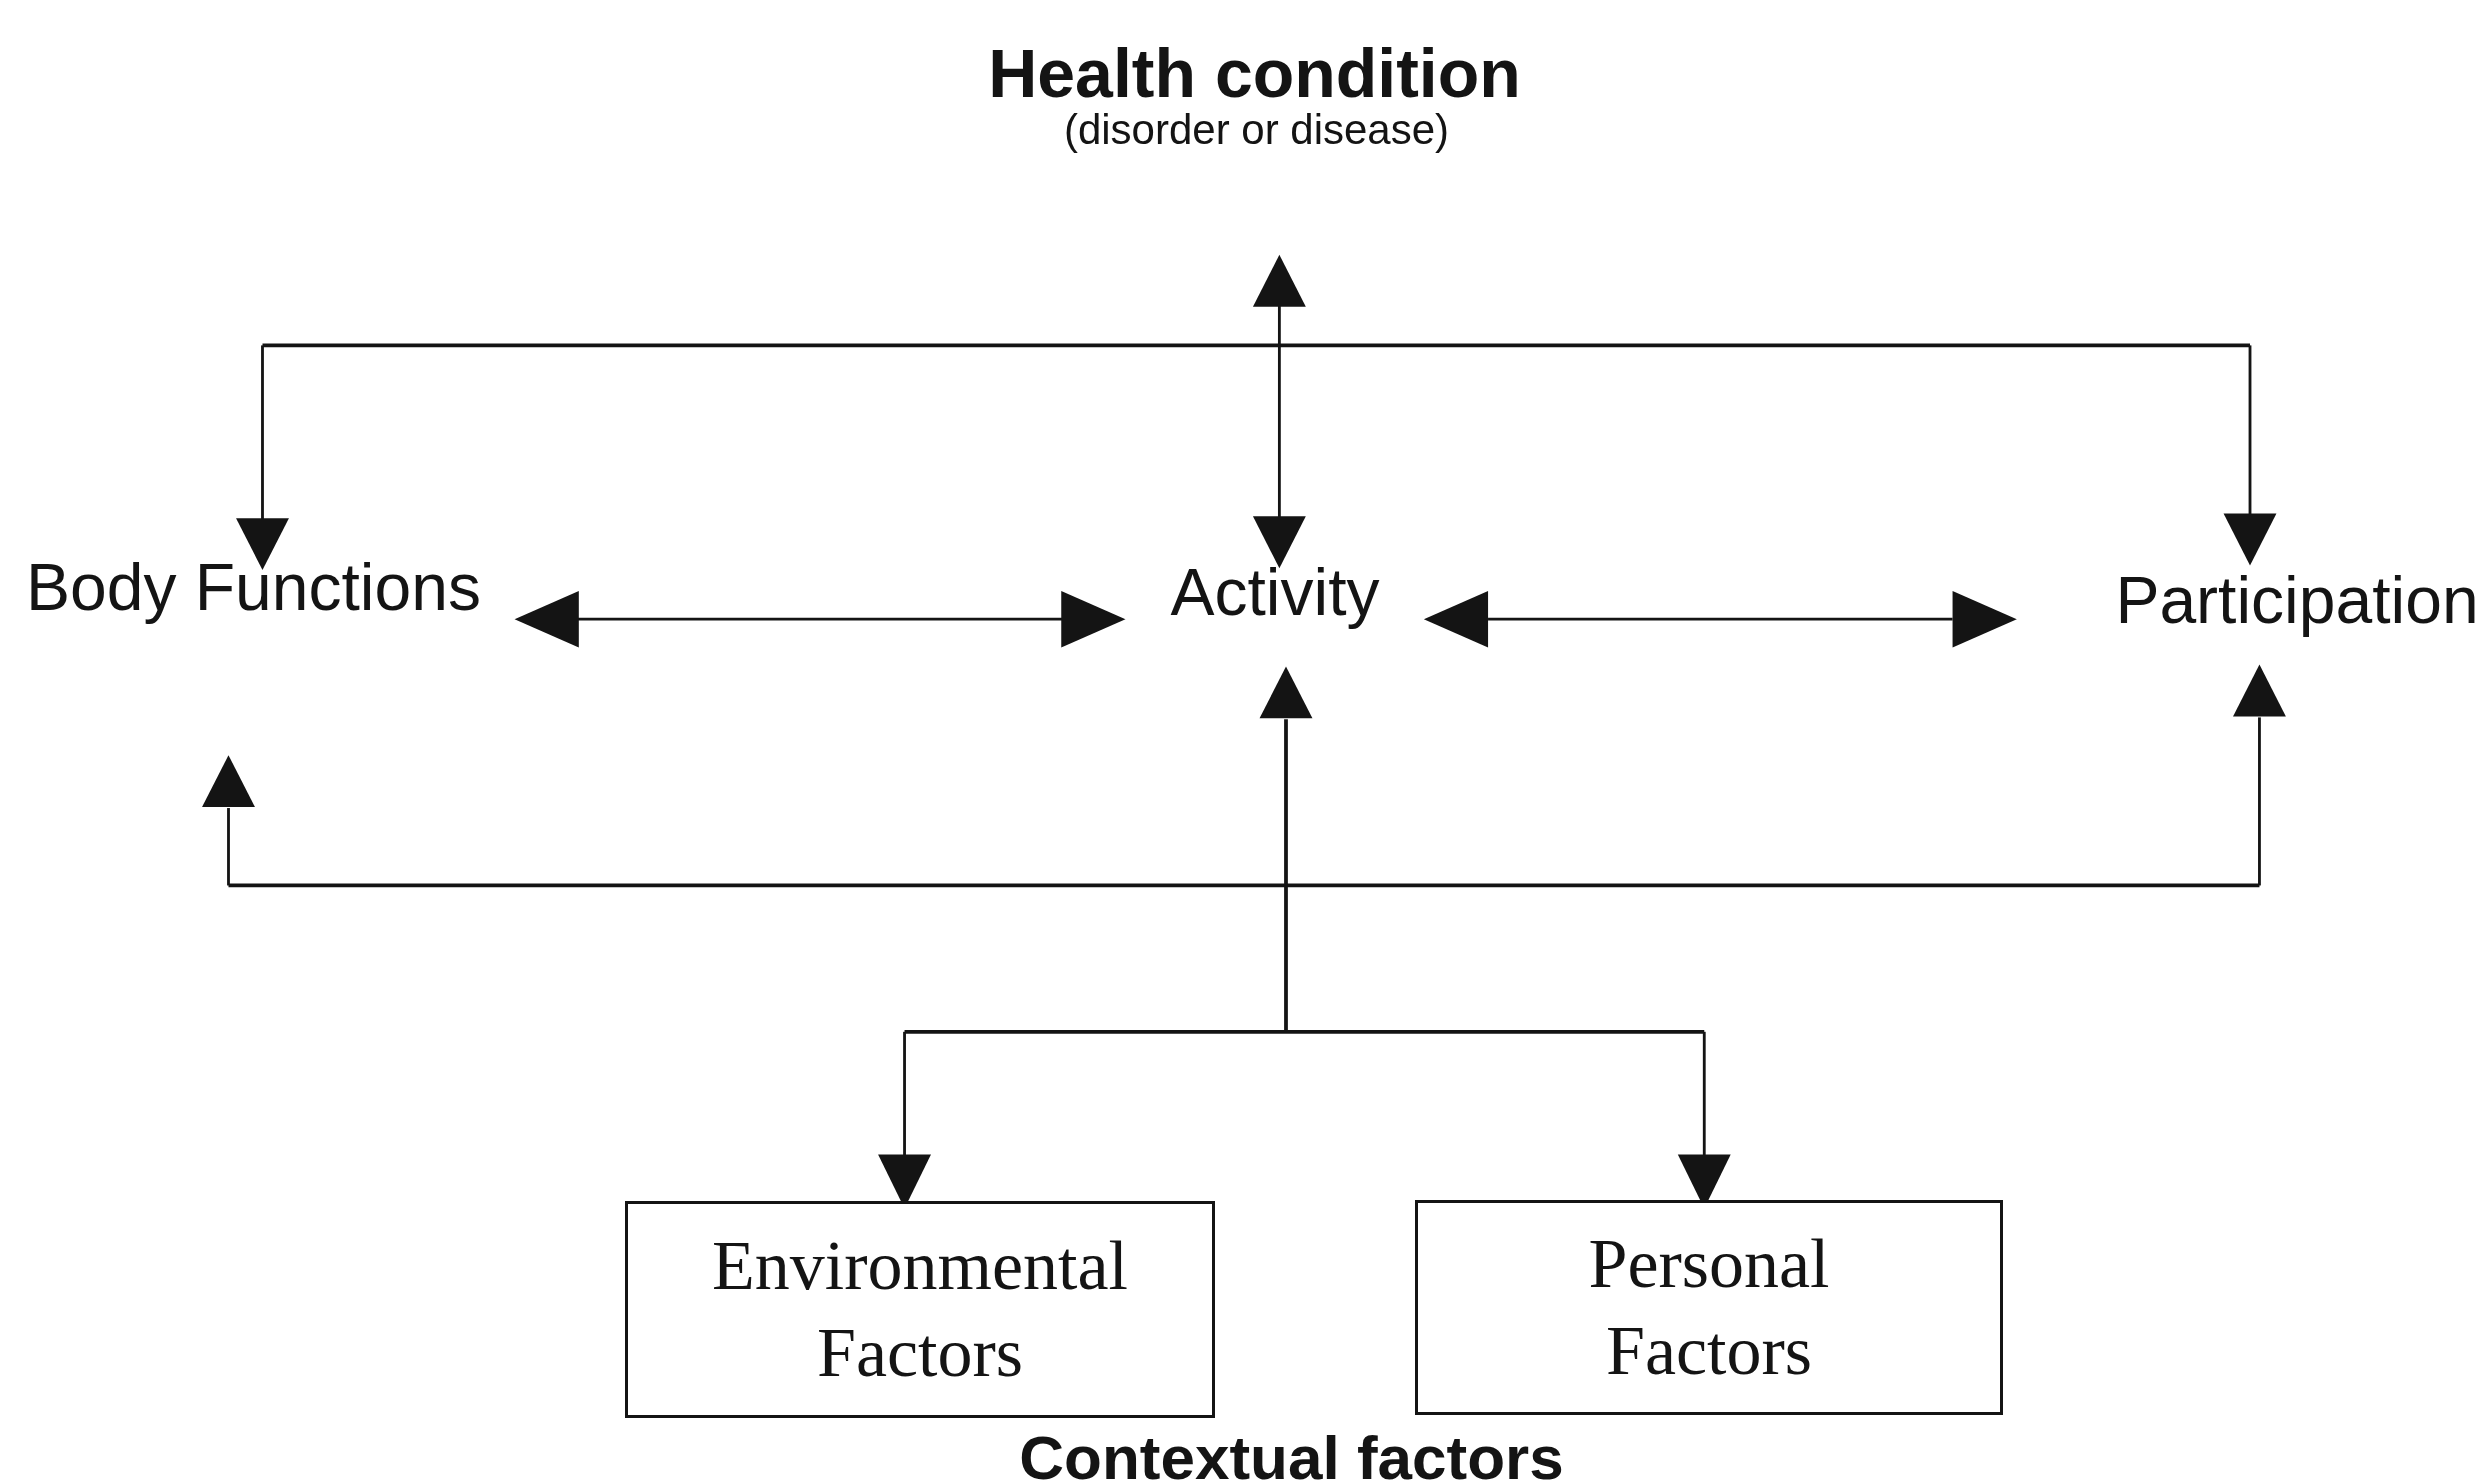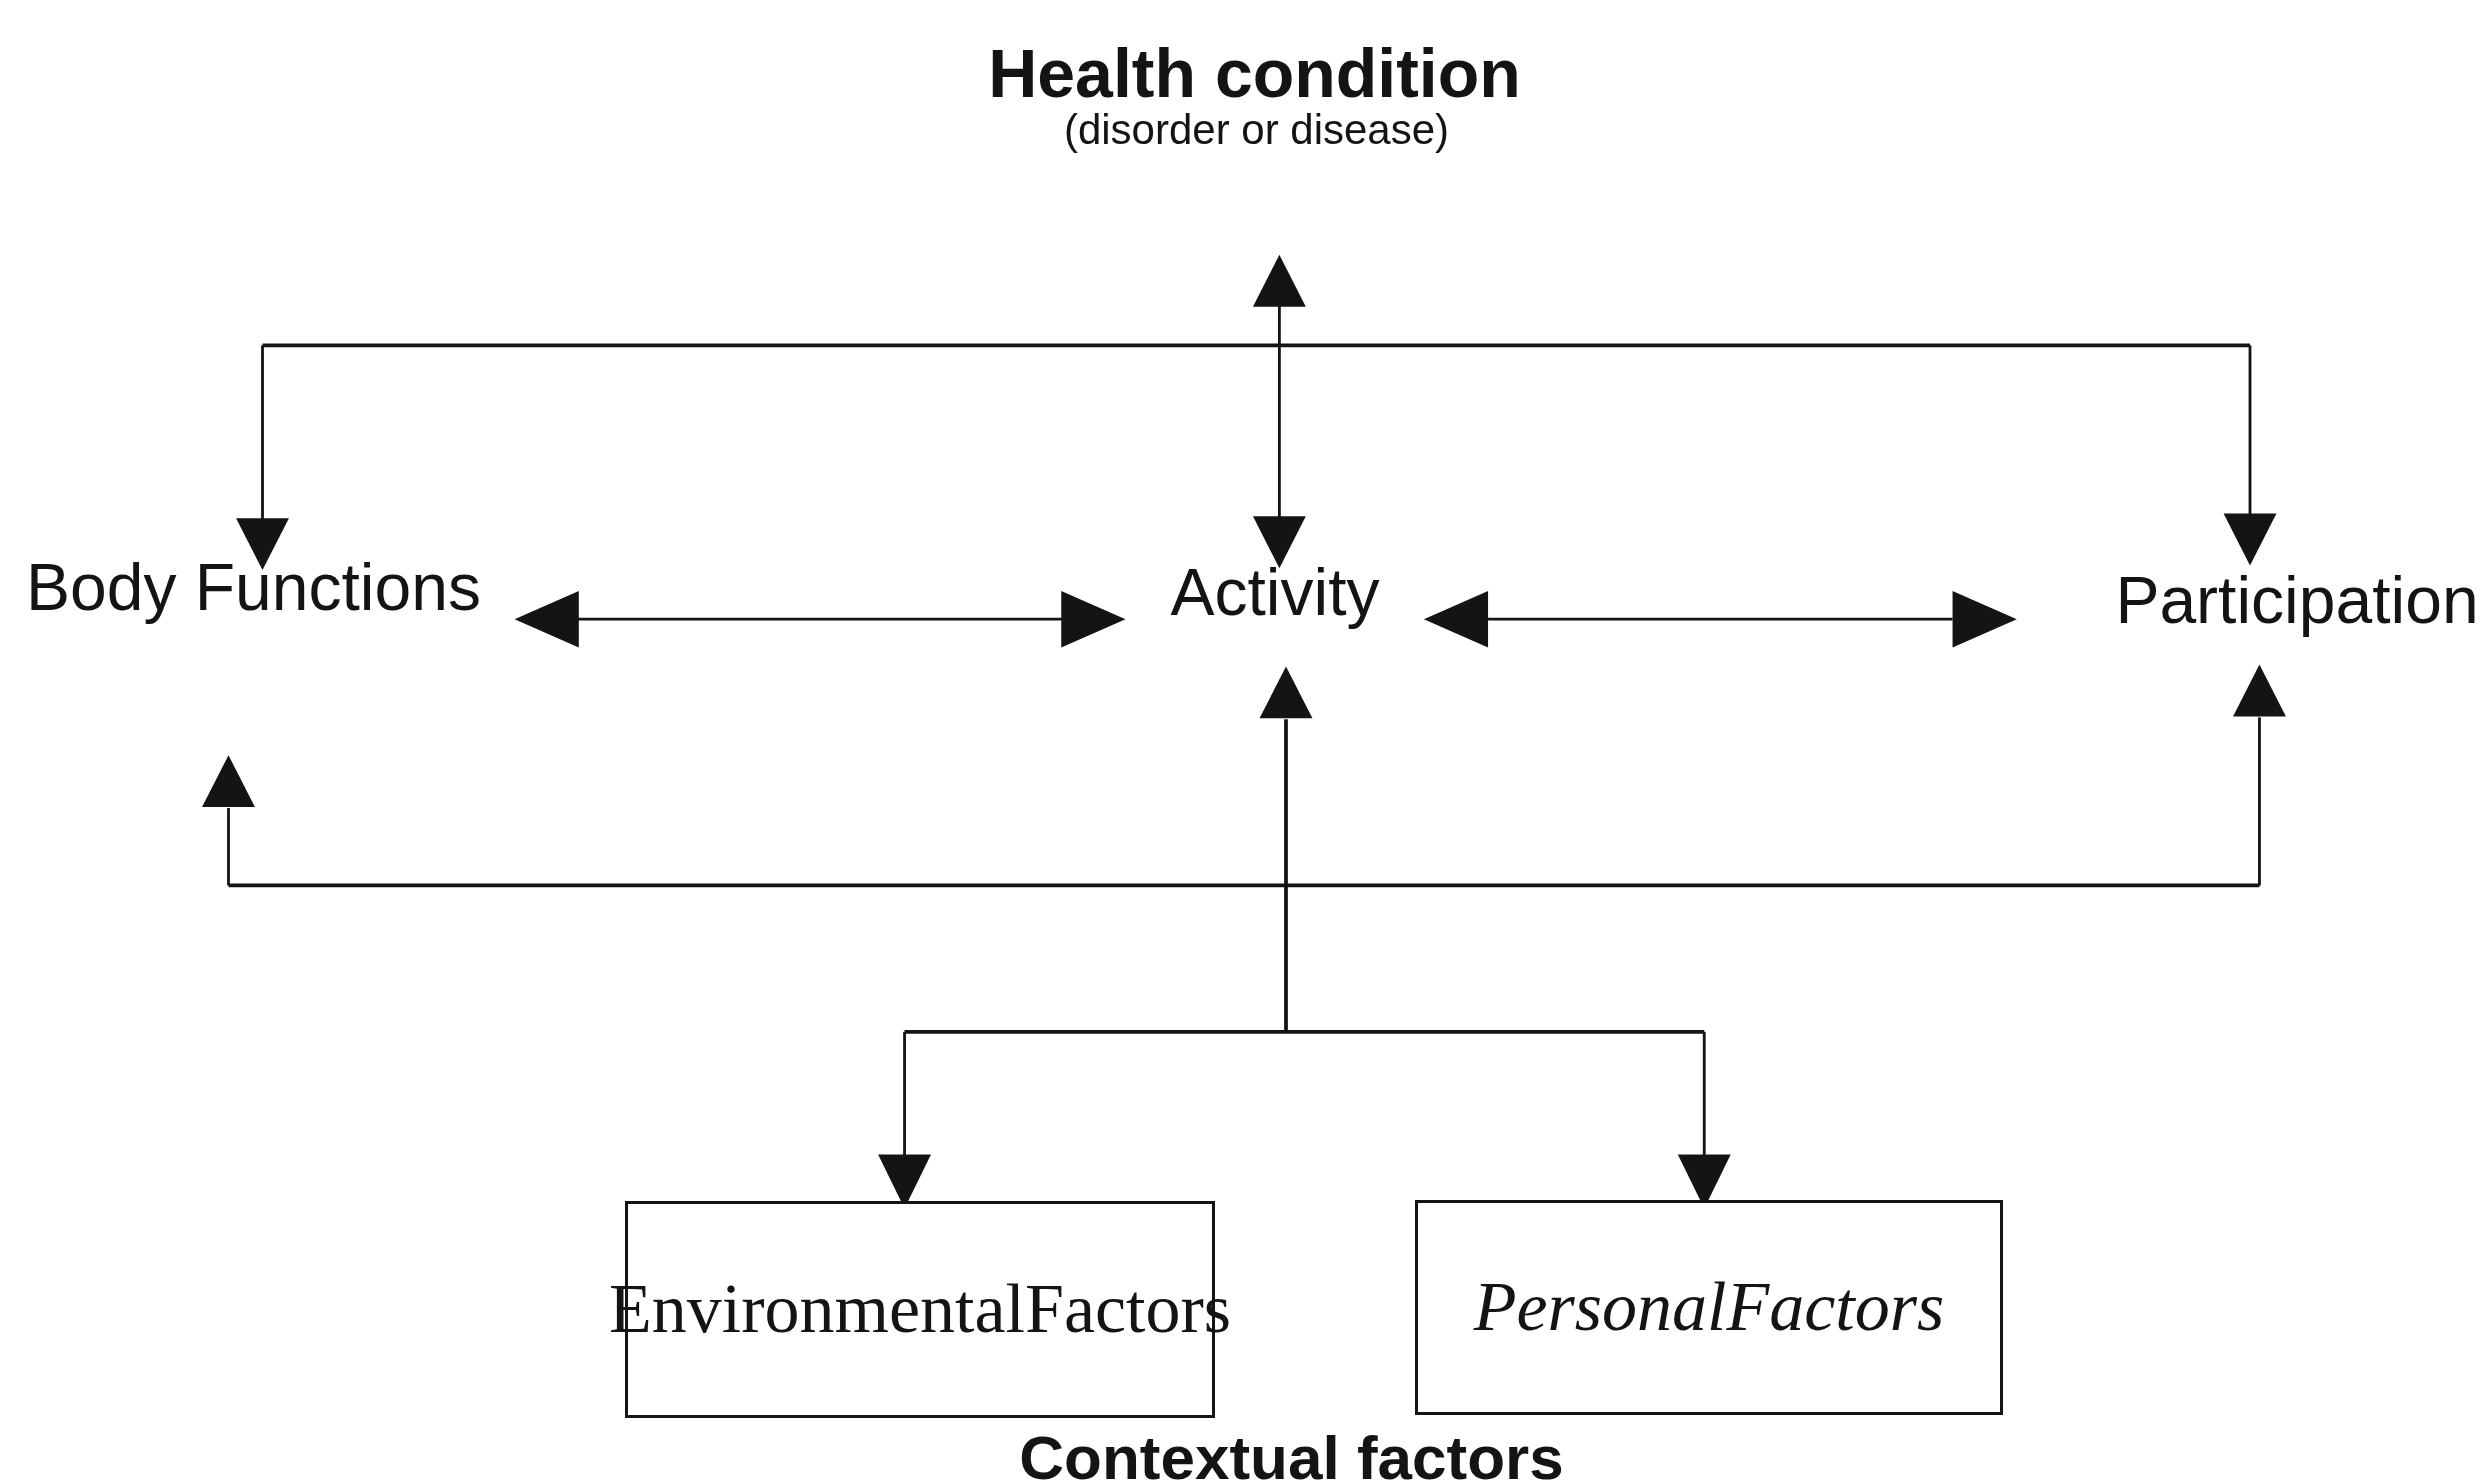--- a/index.html
+++ b/index.html
@@ -22,20 +22,21 @@
   }
   .sans70  { font-size: 66px; font-weight: 400; }
   .title72 { font-size: 68px; font-weight: 700; }
   .sub66   { font-size: 42px; font-weight: 400; }
   .bold66  { font-size: 62px; font-weight: 700; text-decoration: underline; }
   .factor-box {
     position: absolute;
     border: 3.8px solid #141414;
     background: #ffffff;
     display: flex;
+    flex-direction: column;
     align-items: center;
     justify-content: center;
     font-family: "Liberation Serif", serif;
     font-size: 70px;
     line-height: 1.24;
     color: #141414;
     text-align: center;
   }
   #wires { position: absolute; left: 0; top: 0; width: 2487px; height: 1481px; }
   #wires path { stroke: #141414; fill: none; }
@@ -105,21 +106,21 @@
 
   <div class="lbl sans70" style="left:1086px; top:533px; width:378px;">Activity</div>
 
   <div class="lbl sans70" style="left:2061px; top:541px; width:472px;">Participation</div>
 
   <div class="factor-box" style="left:625px; top:1175px; width:584px; height:211px;">
     <div>Environmental</div>
     <div>Factors</div>
   </div>
 
-  <div class="factor-box" style="left:1415px; top:1174px; width:582px; height:209px;font-style:italic;">
+  <div class="factor-box" style="left:1415px; top:1174px; width:582px; height:209px;">
     <div>Personal</div>
     <div>Factors</div>
   </div>
 
   <div class="lbl bold66" style="left:1008px; top:1401px; width:567px;">Contextual factors</div>
 
 </div>
 
 
 </body></html>

